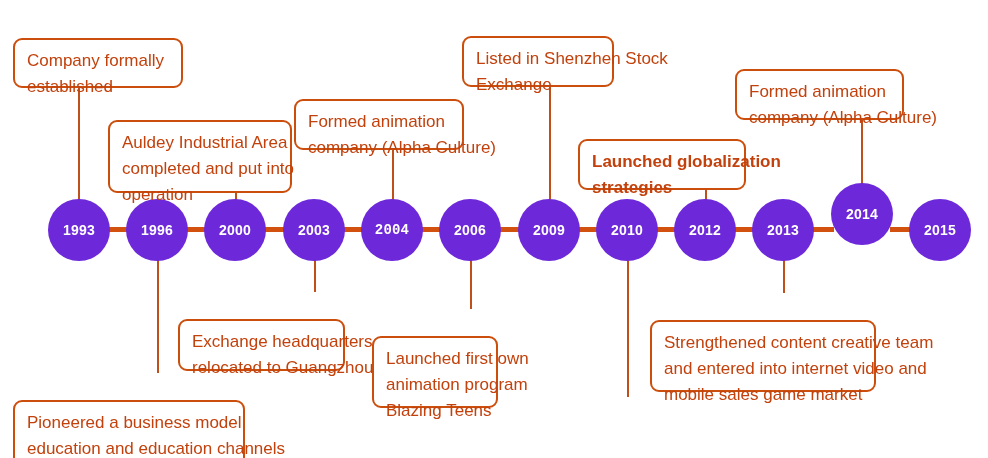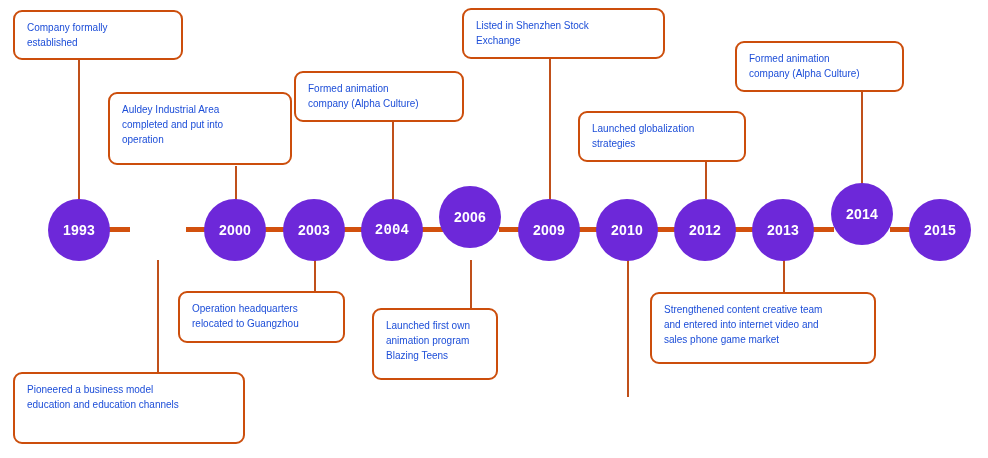--- a/index.html
+++ b/index.html
@@ -46,24 +46,25 @@
     letter-spacing: 0.2px;
     box-sizing: border-box;
   }
   
   .callout {
     position: absolute;
     box-sizing: border-box;
     background: #ffffff;
     border: 2.5px solid #CC4E0C;
     border-radius: 9px;
-    color: #1d4ed8;
-    font-size: 10px;
+    color: #c2410c;
+    font-size: 17px;
     line-height: 1.52;
     padding: 8px 11px 8px 12px;
+    margin-top: 28px;
   }
   .callout .ln {
     display: block;
     white-space: nowrap;
   }
   .callout .ital {
   }
 </style>
 </head>
 <body>
@@ -91,30 +92,33 @@
   <div class="axis-seg" style="left:499px; width:22px;"></div>
   <div class="axis-seg" style="left:577px; width:22px;"></div>
   <div class="axis-seg" style="left:656px; width:22px;"></div>
   <div class="axis-seg" style="left:734px; width:22px;"></div>
   <div class="axis-seg" style="left:812px; width:22px;"></div>
   <div class="axis-seg" style="left:890px; width:22px;"></div>
 
   <div class="year-node" style="left:48px; top:199px;">
       <span>1993</span>
     </div>
+  <div class="year-node" style="left:126px; top:199px;">
+      <span>1996</span>
+    </div>
   <div class="year-node" style="left:204px; top:199px;">
       <span>2000</span>
     </div>
   <div class="year-node" style="left:283px; top:199px;">
       <span>2003</span>
     </div>
   <div class="year-node" style="left:361px; top:199px;font-family:Liberation Mono, monospace;">
       <span>2004</span>
     </div>
-  <div class="year-node" style="left:439px; top:186px;">
+  <div class="year-node" style="left:439px; top:199px;">
       <span>2006</span>
     </div>
   <div class="year-node" style="left:518px; top:199px;">
       <span>2009</span>
     </div>
   <div class="year-node" style="left:596px; top:199px;">
       <span>2010</span>
     </div>
   <div class="year-node" style="left:674px; top:199px;">
       <span>2012</span>
@@ -138,50 +142,50 @@
     <span class="ln">Auldey Industrial Area</span>
     <span class="ln">completed and put into</span>
     <span class="ln">operation</span>
   </div>
 
   <div class="callout" style="left:294px; top:71px; width:170px; height:51px;">
     <span class="ln">Formed animation</span>
     <span class="ln">company (Alpha Culture)</span>
   </div>
 
-  <div class="callout" style="left:462px; top:8px; width:203px; height:51px;">
+  <div class="callout" style="left:462px; top:8px; width:152px; height:51px;">
     <span class="ln">Listed in Shenzhen Stock</span>
     <span class="ln">Exchange</span>
   </div>
 
-  <div class="callout" style="left:578px; top:111px; width:168px; height:51px;">
+  <div class="callout" style="left:578px; top:111px; width:168px; height:51px;font-weight:bold;">
     <span class="ln">Launched globalization</span>
     <span class="ln">strategies</span>
   </div>
 
   <div class="callout" style="left:735px; top:41px; width:169px; height:51px;">
     <span class="ln">Formed animation</span>
     <span class="ln">company (Alpha Culture)</span>
   </div>
 
   <div class="callout" style="left:178px; top:291px; width:167px; height:52px;">
-    <span class="ln">Operation headquarters</span>
+    <span class="ln">Exchange headquarters</span>
     <span class="ln">relocated to Guangzhou</span>
   </div>
 
   <div class="callout" style="left:372px; top:308px; width:126px; height:72px;">
     <span class="ln">Launched first own</span>
     <span class="ln">animation program</span>
     <span class="ln ital">Blazing Teens</span>
   </div>
 
   <div class="callout" style="left:650px; top:292px; width:226px; height:72px;">
     <span class="ln">Strengthened content creative team</span>
     <span class="ln">and entered into internet video and</span>
-    <span class="ln">sales phone game market</span>
+    <span class="ln">mobile sales game market</span>
   </div>
 
   <div class="callout" style="left:13px; top:372px; width:232px; height:72px;">
     <span class="ln">Pioneered a business model</span>
     <span class="ln">education and education channels</span>
   </div>
 
 
 </div>
 

